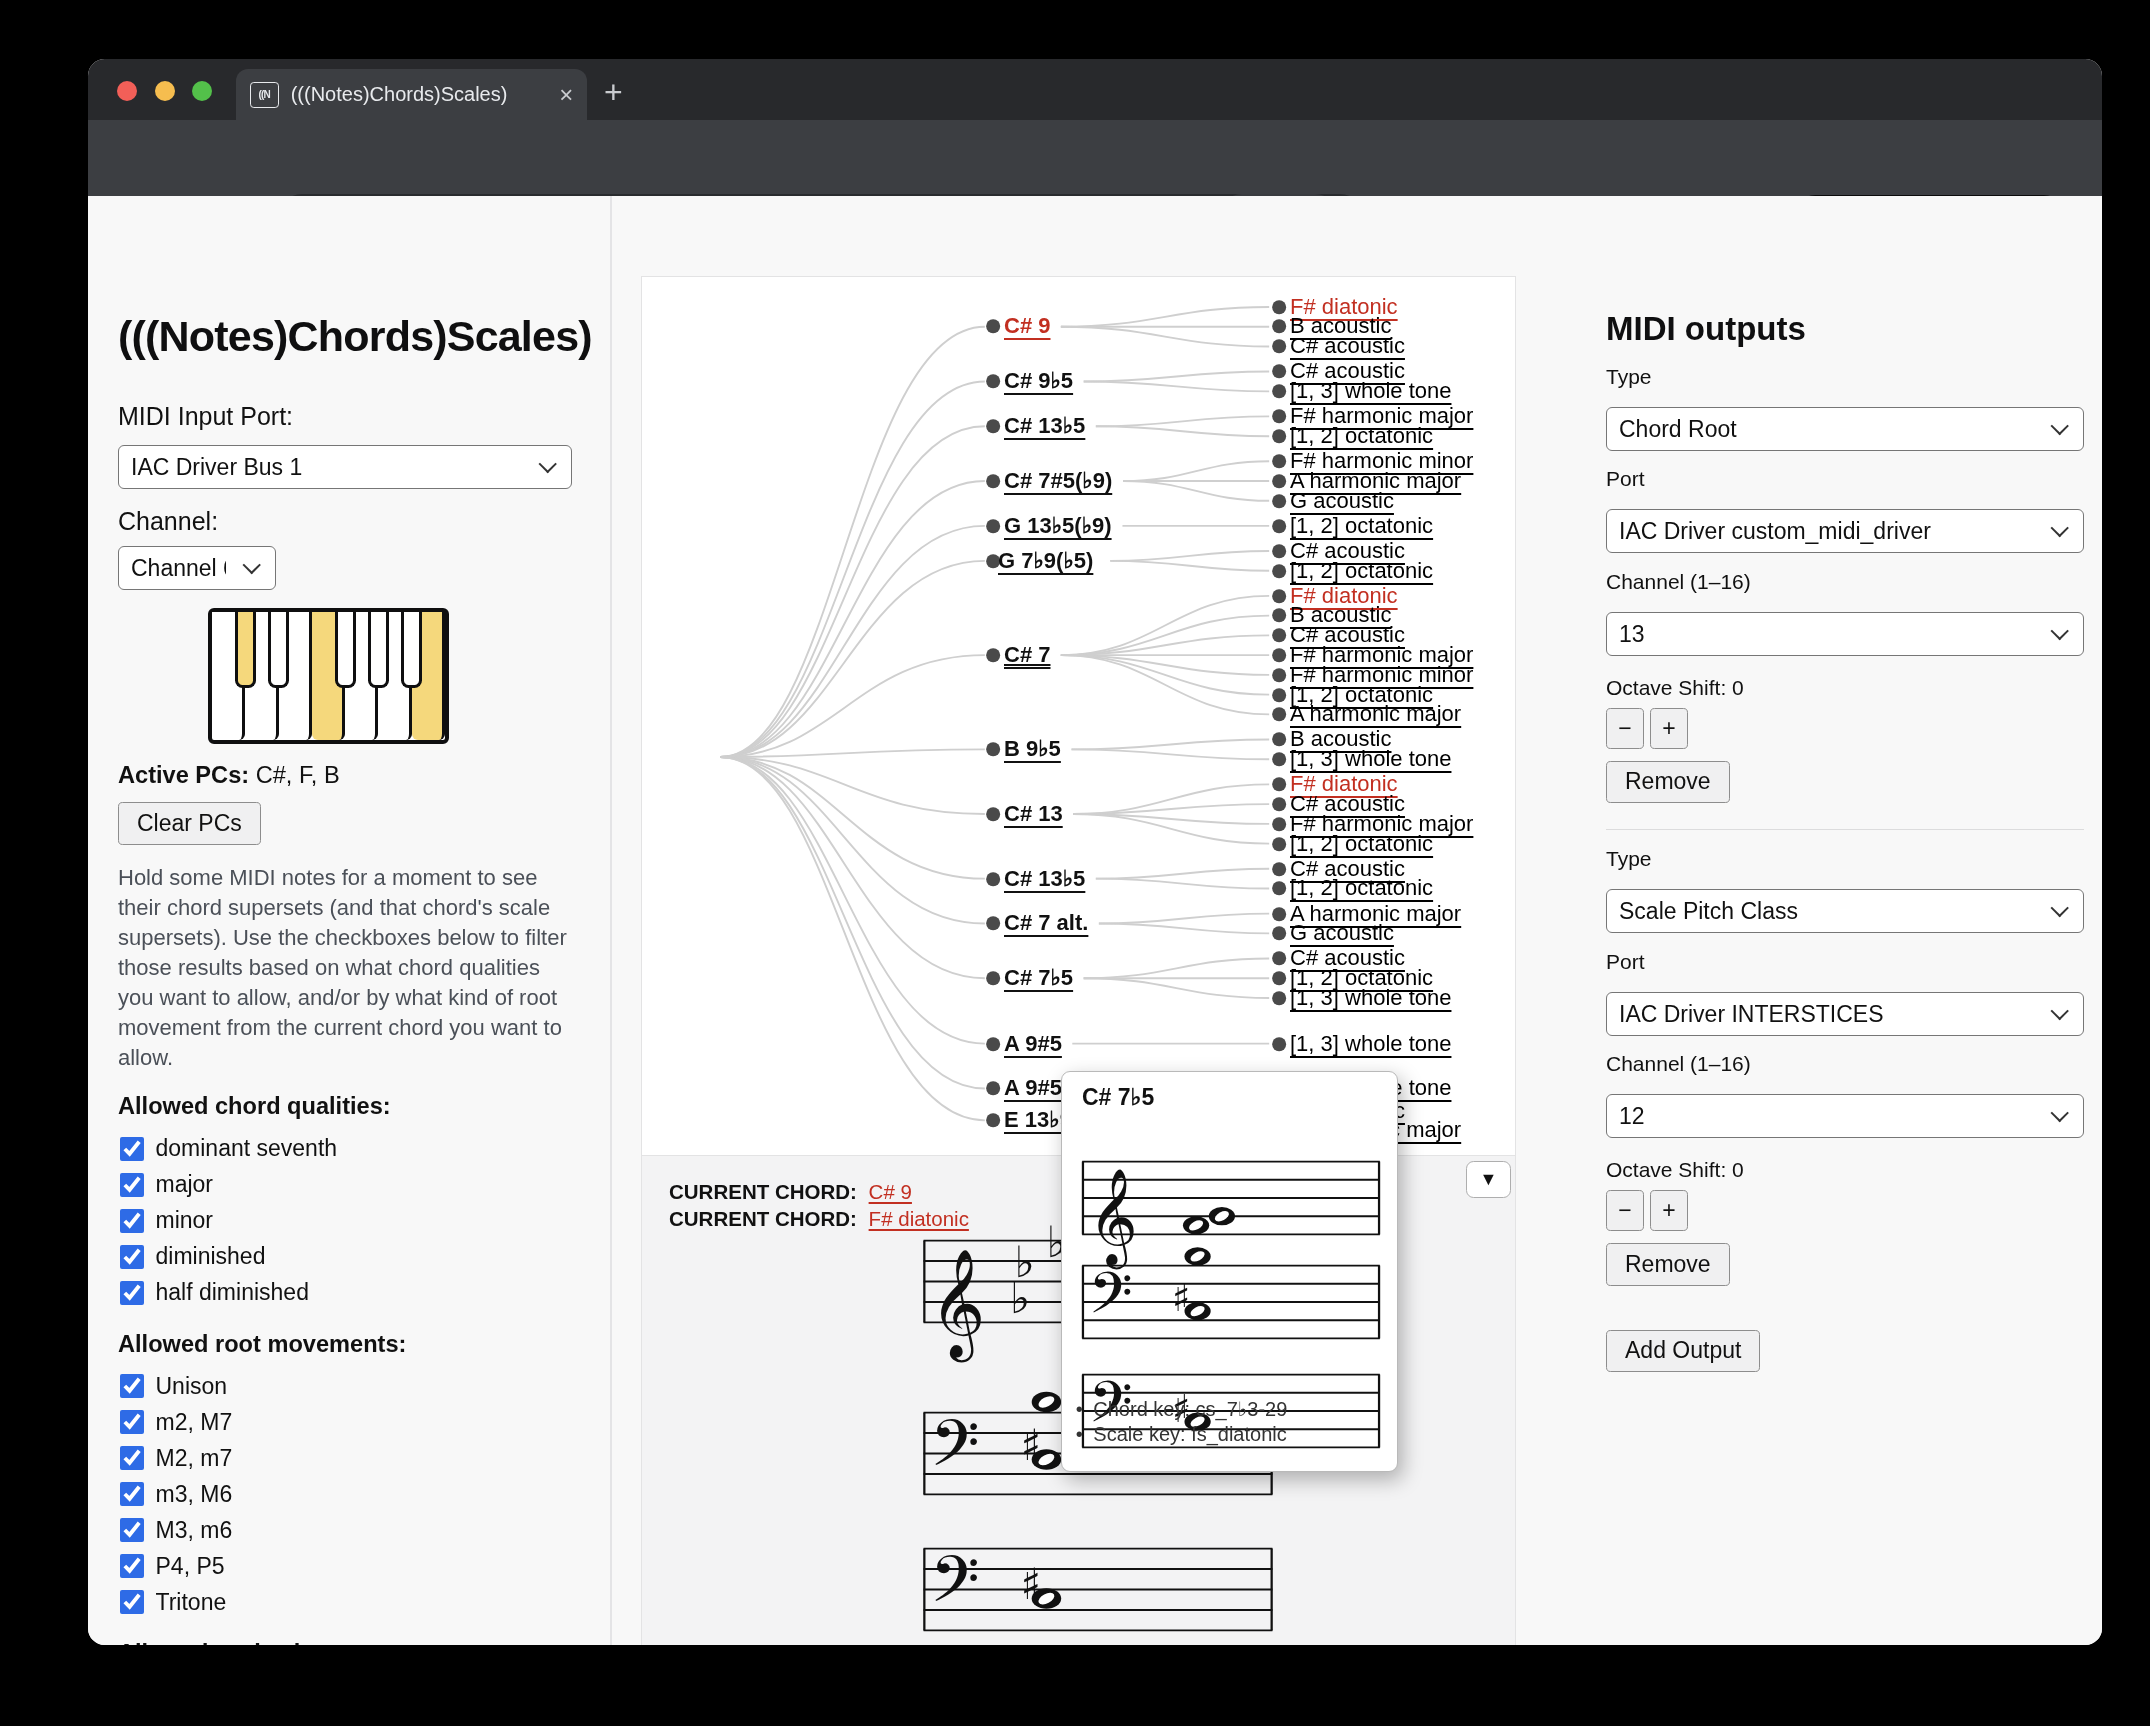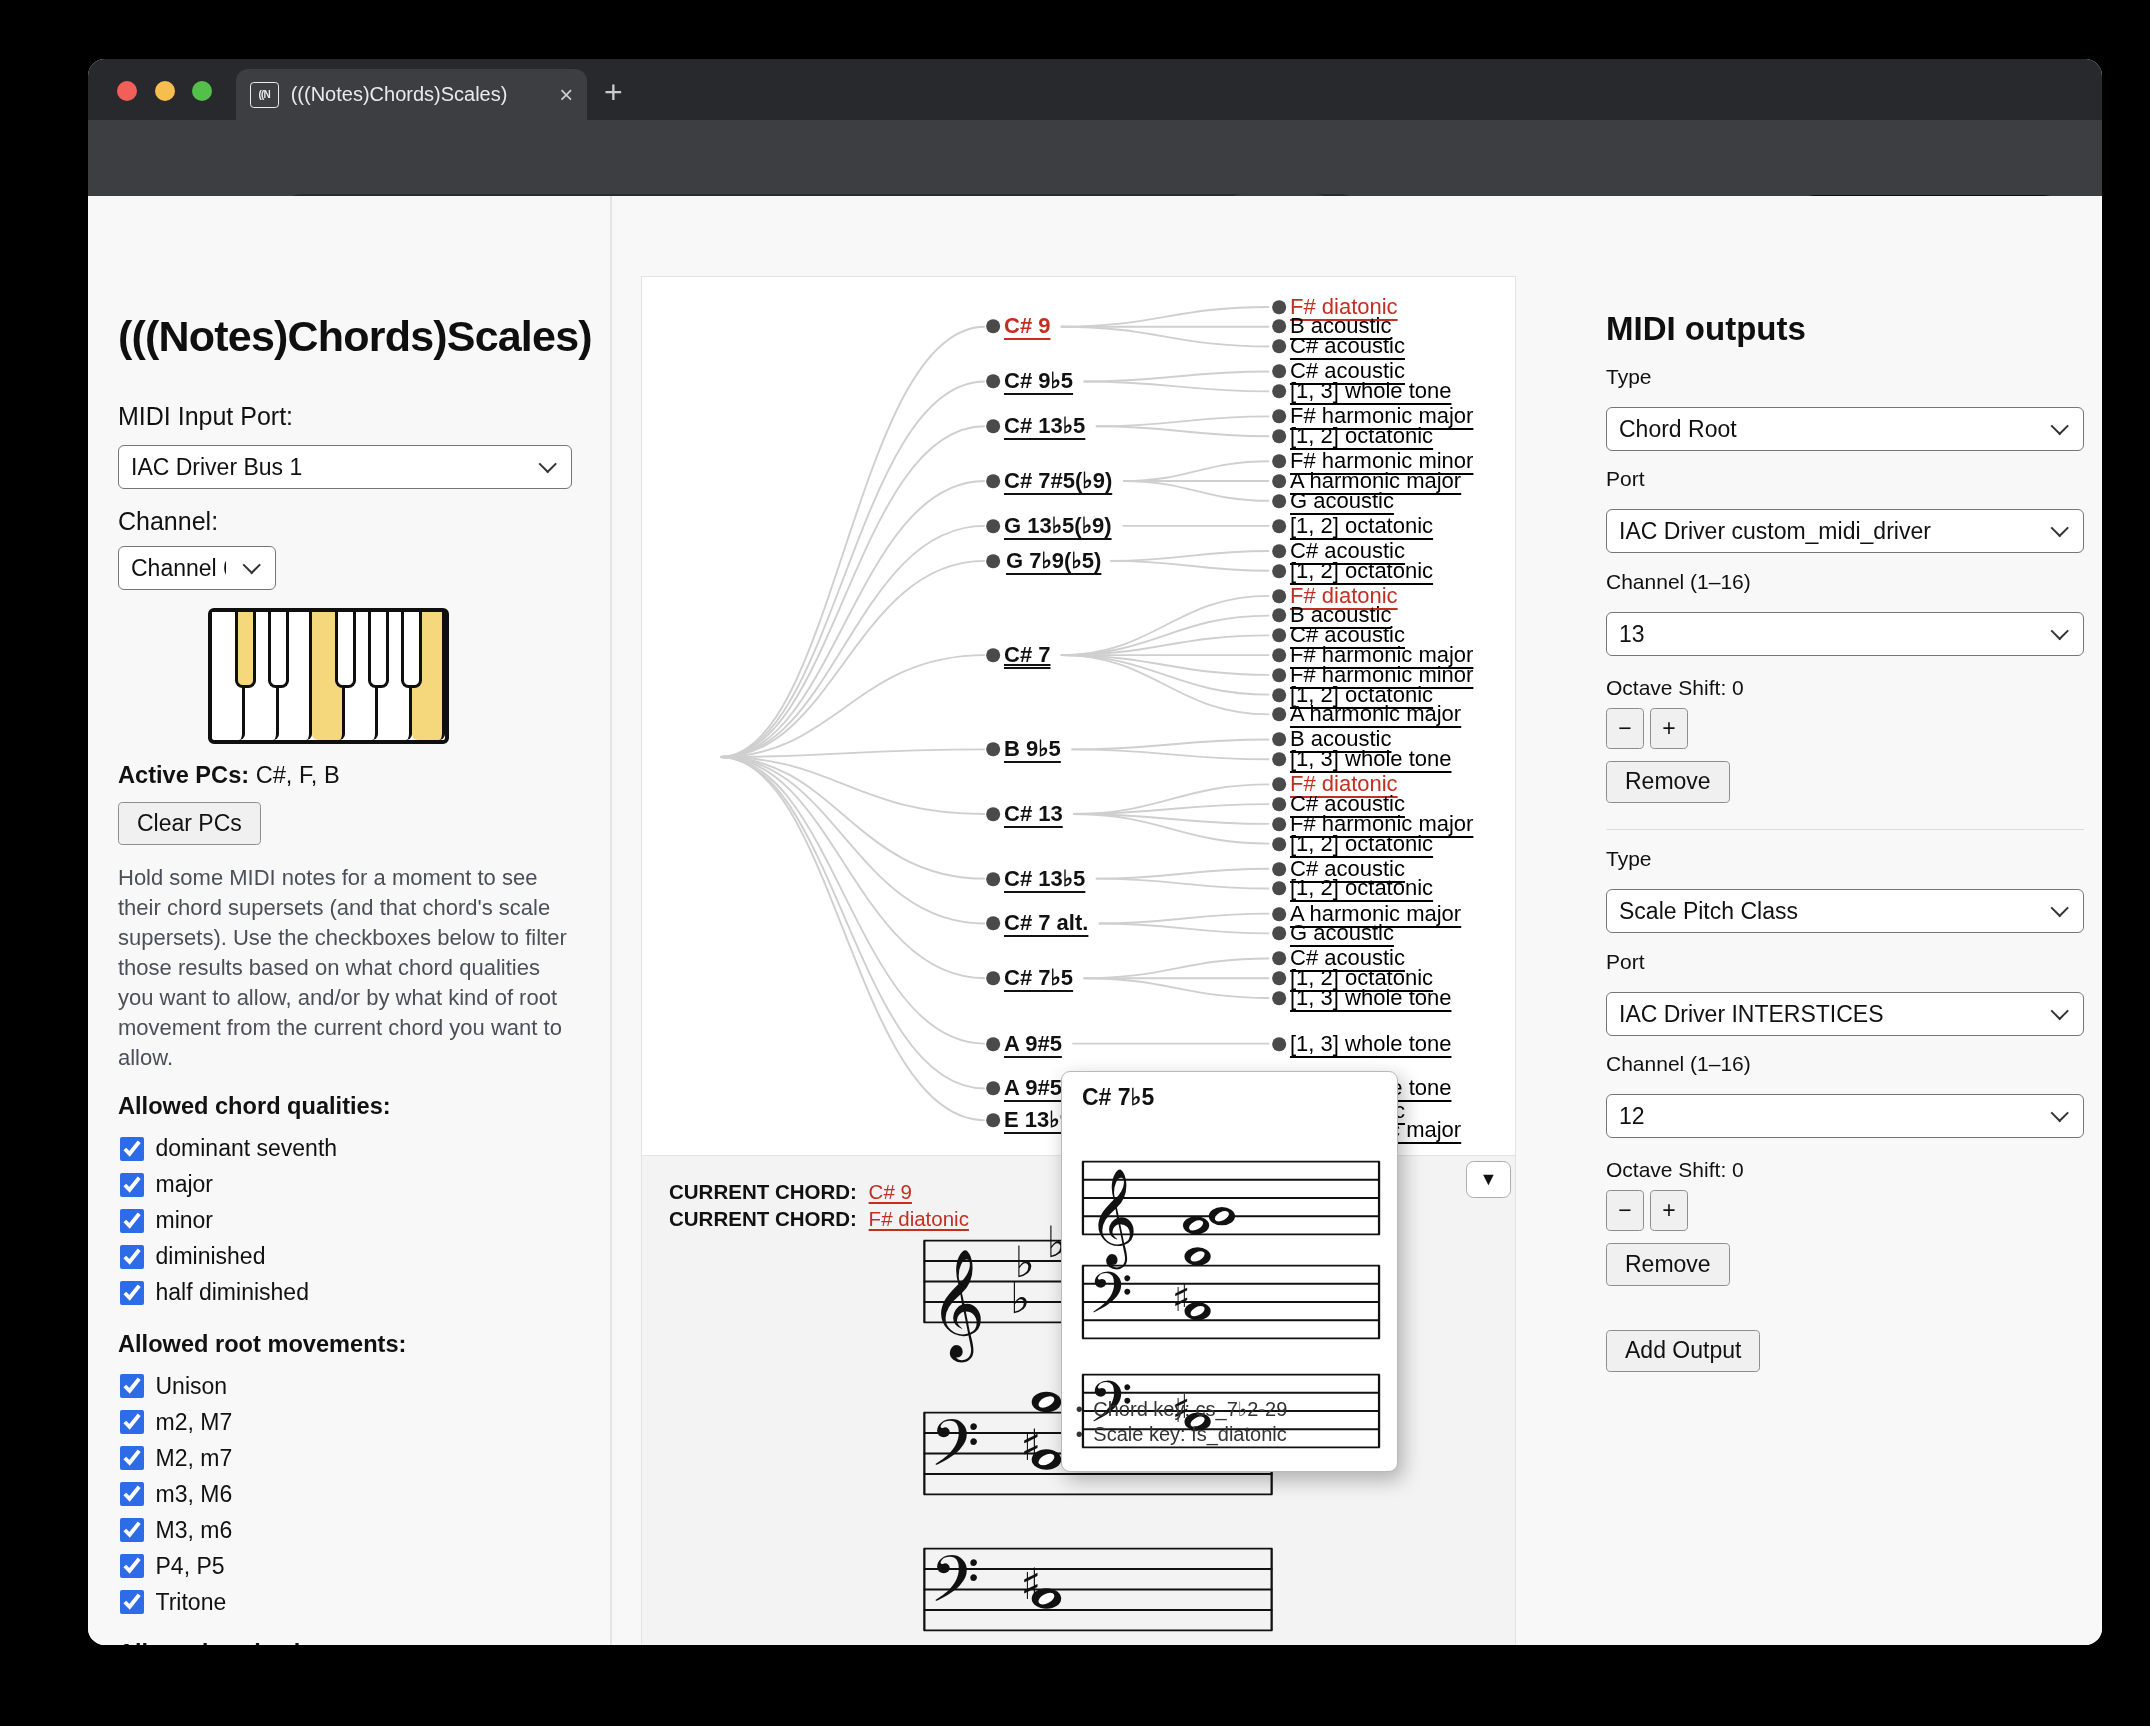--- a/index.html
+++ b/index.html
@@ -405,21 +405,21 @@
         <div class="node " style="left: 648px; top: 184px;"><span class="u">F# harmonic minor</span></div>
         <div class="dot" style="left: 637px; top: 204px;"></div>
         <div class="node " style="left: 648px; top: 204px;"><span class="u">A harmonic major</span></div>
         <div class="dot" style="left: 637px; top: 224px;"></div>
         <div class="node " style="left: 648px; top: 224px;"><span class="u">G acoustic</span></div>
         <div class="dot" style="left: 351px; top: 249px;"></div>
         <div class="node chord" style="left: 362px; top: 249px;"><span class="u">G 13♭5(♭9)</span></div>
         <div class="dot" style="left: 637px; top: 249px;"></div>
         <div class="node " style="left: 648px; top: 249px;"><span class="u">[1, 2] octatonic</span></div>
         <div class="dot" style="left: 351px; top: 284px;"></div>
-        <div class="node chord" style="left: 364px; top: 284px;"><span class="u">G 7♭9(♭5)</span></div>
+        <div class="node chord" style="left: 356px; top: 284px;"><span class="u">G 7♭9(♭5)</span></div>
         <div class="dot" style="left: 637px; top: 274px;"></div>
         <div class="node " style="left: 648px; top: 274px;"><span class="u">C# acoustic</span></div>
         <div class="dot" style="left: 637px; top: 294px;"></div>
         <div class="node " style="left: 648px; top: 294px;"><span class="u">[1, 2] octatonic</span></div>
         <div class="dot" style="left: 351px; top: 378px;"></div>
         <div class="node chord" style="left: 362px; top: 378px; text-decoration: underline;"><span class="u">C# 7</span></div>
         <div class="dot" style="left: 637px; top: 319px;"></div>
         <div class="node hl" style="left: 648px; top: 319px;"><span class="u">F# diatonic</span></div>
         <div class="dot" style="left: 637px; top: 338px;"></div>
         <div class="node " style="left: 648px; top: 338px;"><span class="u">B acoustic</span></div>
@@ -533,21 +533,21 @@
           <line x1="1" y1="6" x2="1" y2="102" stroke="#111" stroke-width="3"></line>
           <line x1="391" y1="6" x2="391" y2="102" stroke="#111" stroke-width="3"></line>
           <text x="8" y="82.80000000000001" font-size="91.19999999999999" fill="#111" font-family="DejaVu Sans, sans-serif">𝄢</text>
           <text x="118" y="68" font-size="50.400000000000006" fill="#111" font-family="DejaVu Sans, sans-serif">♯</text>
           <g>
             <ellipse cx="152" cy="68" rx="17.28" ry="12" fill="#111"></ellipse>
             <ellipse cx="152" cy="68" rx="10.08" ry="5.5200000000000005" fill="#fff" transform="rotate(-28 152 68)"></ellipse>
           </g>
         </svg>
       <div class="popup-bullets">
-        <div class="b"><span>Chord key:</span> <span>cs_7♭2-29</span></div>
+        <div class="b"><span>Chord key:</span> <span>cs_7♭3-29</span></div>
         <div class="b"><span>Scale key:</span> <span>fs_diatonic</span></div>
       </div>
     </div>
 
     <div class="rsb">
       <h2>MIDI outputs</h2>
 
       
       <div>
         <div class="flabel">Type</div>

